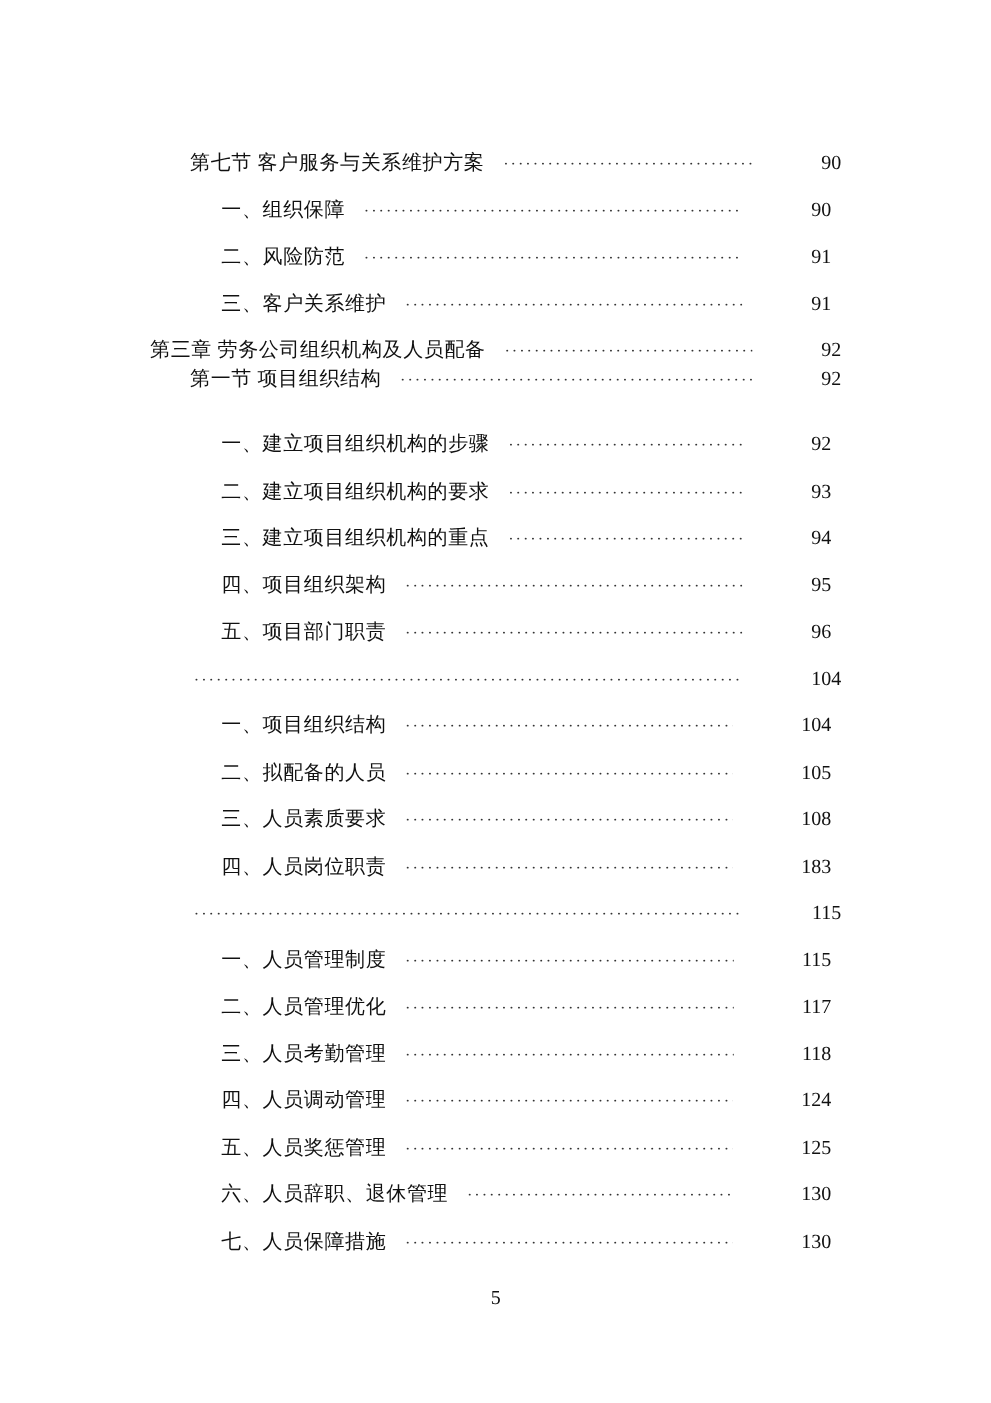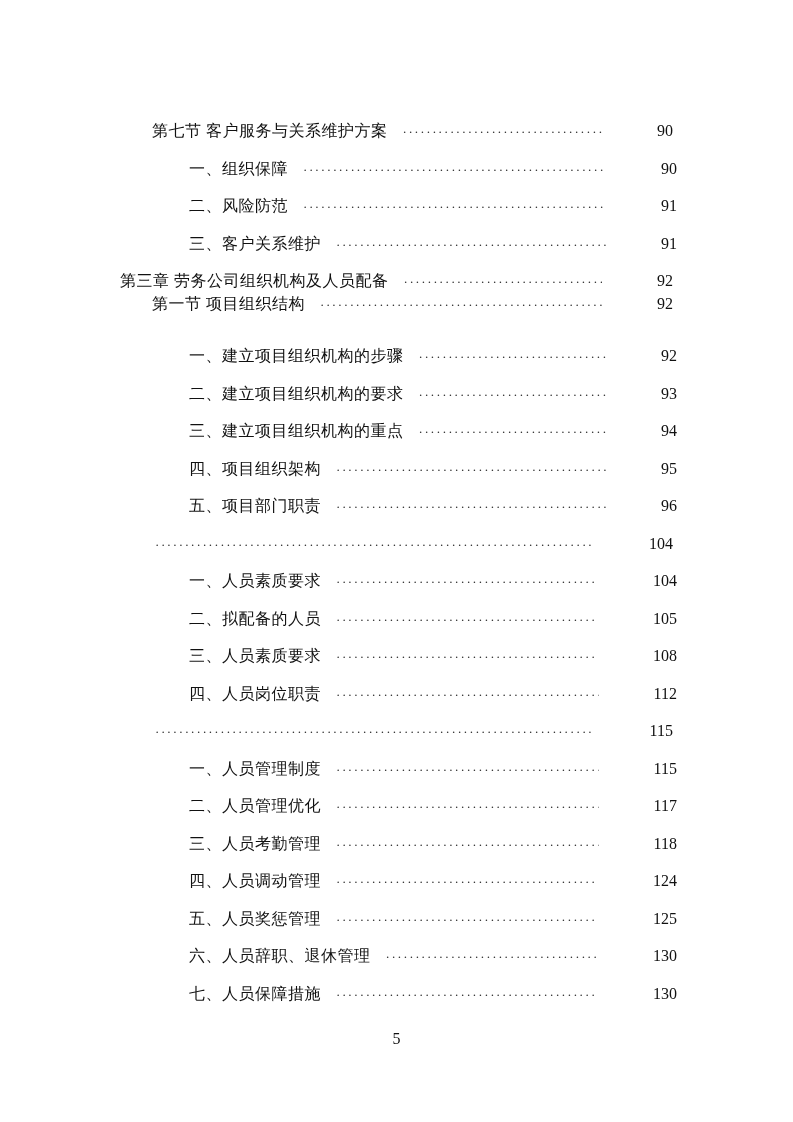--- a/index.html
+++ b/index.html
@@ -3,21 +3,21 @@
 <meta charset="utf-8">
 <style>
   html, body { margin: 0; padding: 0; background: #ffffff; }
   body { width: 793px; height: 1122px; position: relative; overflow: hidden;
          font-family: "Liberation Serif", "DejaVu Serif", serif; color: #111; }
   .toc { position: absolute; left: 0; top: 112px; width: 793px; }
   .row { position: absolute; height: 30px; display: flex; align-items: baseline;
          font-size: 16px; line-height: 30px; white-space: nowrap; gap: 12px; }
   .row.l1 { left: 120px; width: 553px; font-weight: normal; }
   .row.l2 { left: 152px; width: 521px; }
-  .row.l3 { left: 189px; width: 488px; }
+  .row.l3 { left: 177px; width: 488px; }
   .row .label { flex: 0 0 auto; letter-spacing: 0.5px; }
   .row .leader { flex: 1 1 auto; overflow: hidden; margin: 0 3px; color: #333;
                  letter-spacing: 1.6px; font-size: 13px; }
   .row .leader::before { content: "··································································································································"; }
   .row .page { flex: 0 0 auto; font-family: "Liberation Serif", serif; margin-left: 40px; }
   .footer { position: absolute; top: 1030px; left: 0; width: 793px; text-align: center;
             font-size: 16px; font-family: "Liberation Serif", serif; }
 </style>
 </head>
 <body>
@@ -76,38 +76,38 @@
   <div class="row l3" style="top:379px">
       <span class="label">五、项目部门职责</span>
       <span class="leader"></span>
       <span class="page">96</span>
     </div>
   <div class="row l2" style="top:416.5px">
       <span class="leader"></span>
       <span class="page">104</span>
     </div>
   <div class="row l3" style="top:454px">
-      <span class="label">一、人员素质要求</span>
+      <span class="label">一、项目组织结构</span>
       <span class="leader"></span>
       <span class="page">104</span>
     </div>
   <div class="row l3" style="top:491.5px">
       <span class="label">二、拟配备的人员</span>
       <span class="leader"></span>
       <span class="page">105</span>
     </div>
   <div class="row l3" style="top:529px">
       <span class="label">三、人员素质要求</span>
       <span class="leader"></span>
       <span class="page">108</span>
     </div>
   <div class="row l3" style="top:566.5px">
       <span class="label">四、人员岗位职责</span>
       <span class="leader"></span>
-      <span class="page">112</span>
+      <span class="page">183</span>
     </div>
   <div class="row l2" style="top:604px">
       <span class="leader"></span>
       <span class="page">115</span>
     </div>
   <div class="row l3" style="top:641.5px">
       <span class="label">一、人员管理制度</span>
       <span class="leader"></span>
       <span class="page">115</span>
     </div>

